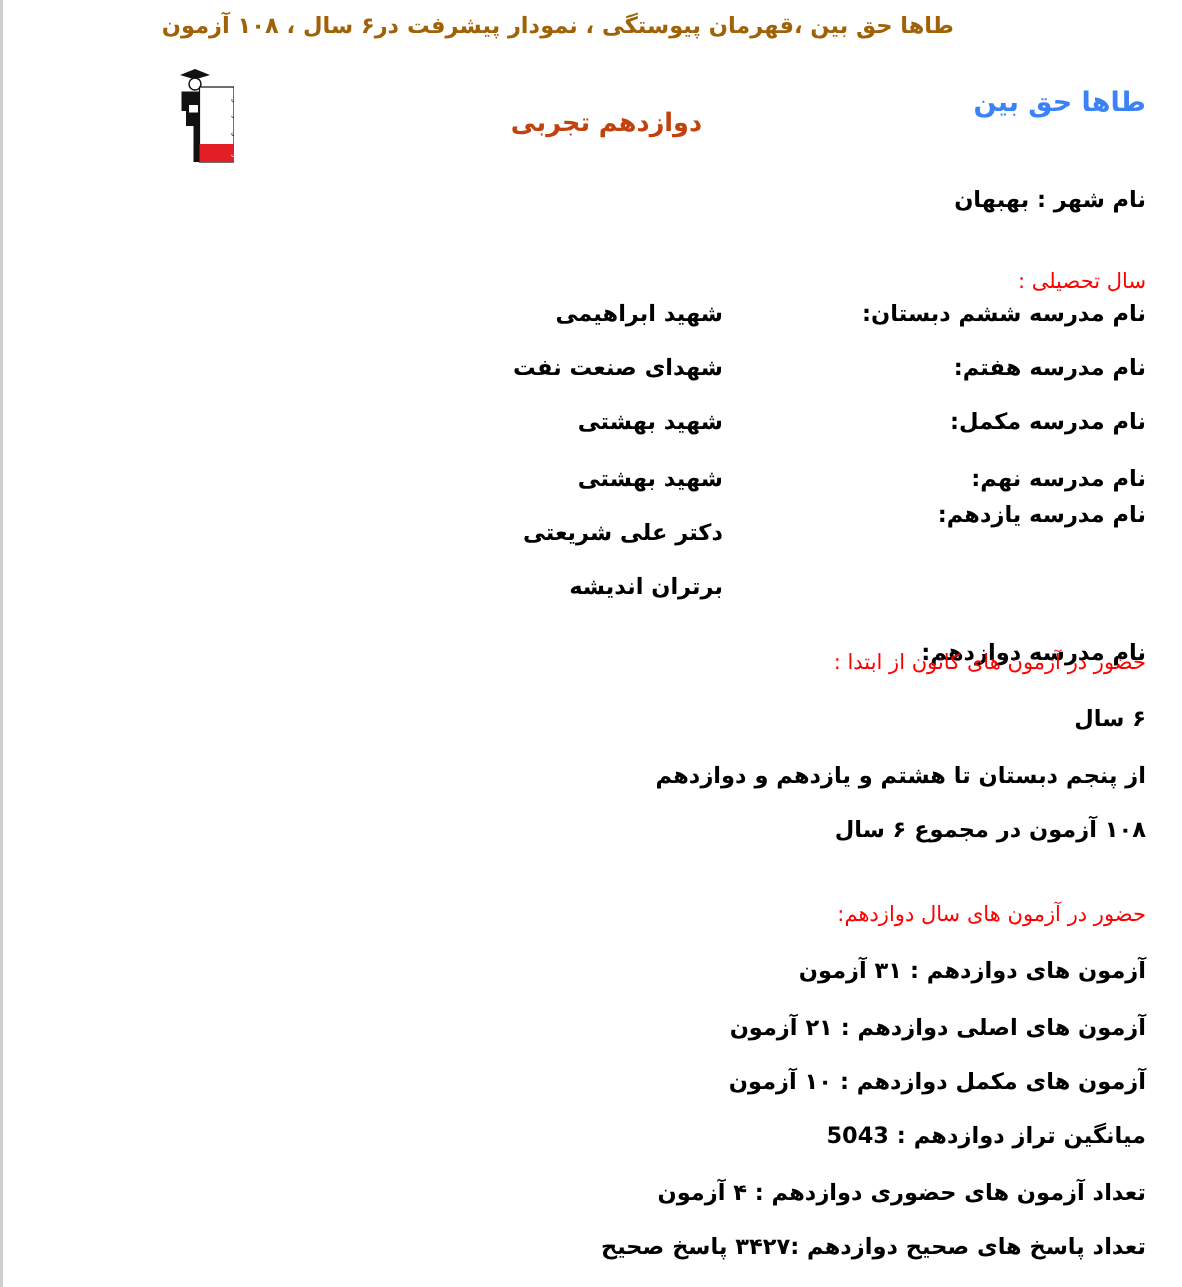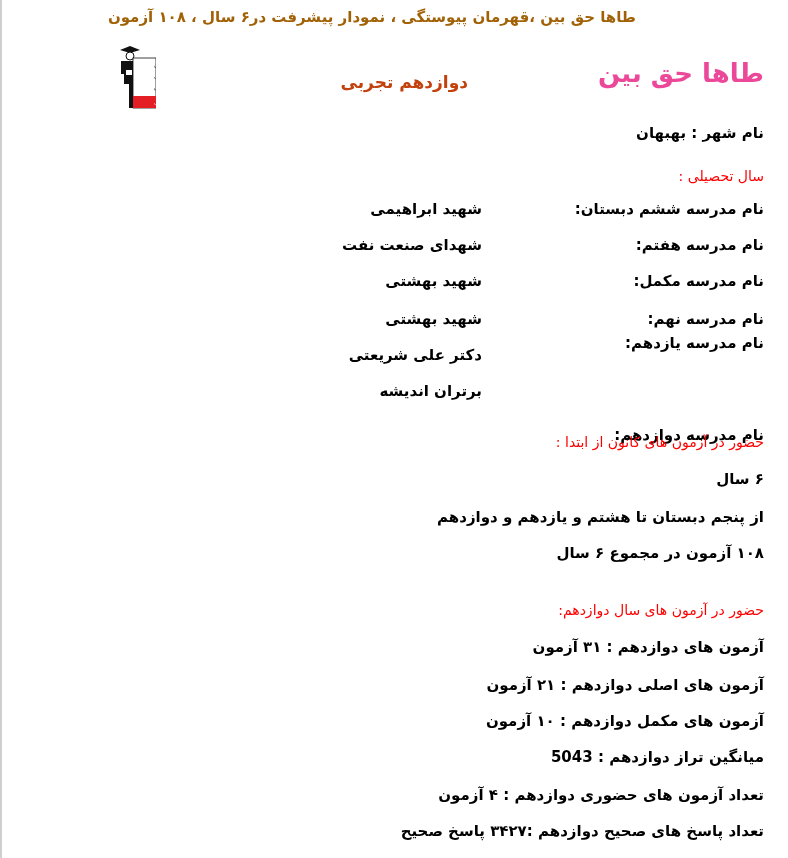--- a/index.html
+++ b/index.html
@@ -21,23 +21,23 @@
     .title {
       top: 8px;
       right: 152px;
       font-size: 15px;
       font-weight: bold;
       color: #a16207;
     }
     .name {
       top: 58px;
       right: 24px;
-      font-size: 26px;
+      font-size: 18px;
       font-weight: bold;
-      color: #ec4899;
+      color: #3b82f6;
     }
     .grade {
       top: 72px;
       right: 320px;
       font-size: 17px;
       font-weight: bold;
       color: #c2410c;
     }
     .logo {
       top: 44px;
@@ -96,21 +96,21 @@
     <text x="38" y="23" font-size="5" text-anchor="end" fill="#111" font-family="DejaVu Sans, sans-serif">کانون</text>
     <text x="38" y="34" font-size="5" text-anchor="end" fill="#111" font-family="DejaVu Sans, sans-serif">فرهنگی</text>
     <text x="38" y="45" font-size="5" text-anchor="end" fill="#111" font-family="DejaVu Sans, sans-serif">آموزش</text>
     <rect x="17" y="52" width="23" height="12" fill="#e31e24"></rect>
     <text x="38" y="60" font-size="5" text-anchor="end" fill="#fff" font-family="DejaVu Sans, sans-serif">قلم‌چی</text>
   </svg>
 </div>
 
 <div class="abs city">نام شهر : بهبهان</div>
 
-<div class="abs red-heading" style="top:168px;">سال تحصیلی :</div>
+<div class="abs red-heading" style="top:180px;">سال تحصیلی :</div>
 
 <div>
   <div class="abs school-label" style="top:200px;">نام مدرسه ششم دبستان:</div>
   <div class="abs school-value" style="top:200px;">شهید ابراهیمی</div>
 
   <div class="abs school-label" style="top:236px;">نام مدرسه هفتم:</div>
   <div class="abs school-value" style="top:236px;">شهدای صنعت نفت</div>
 
   <div class="abs school-label" style="top:272px;">نام مدرسه مکمل:</div>
   <div class="abs school-value" style="top:272px;">شهید بهشتی</div>

